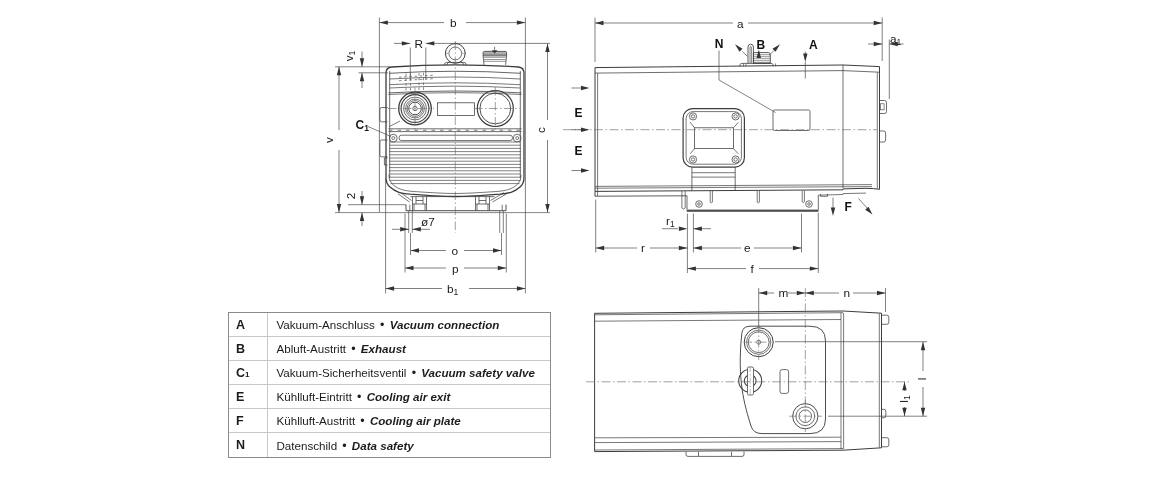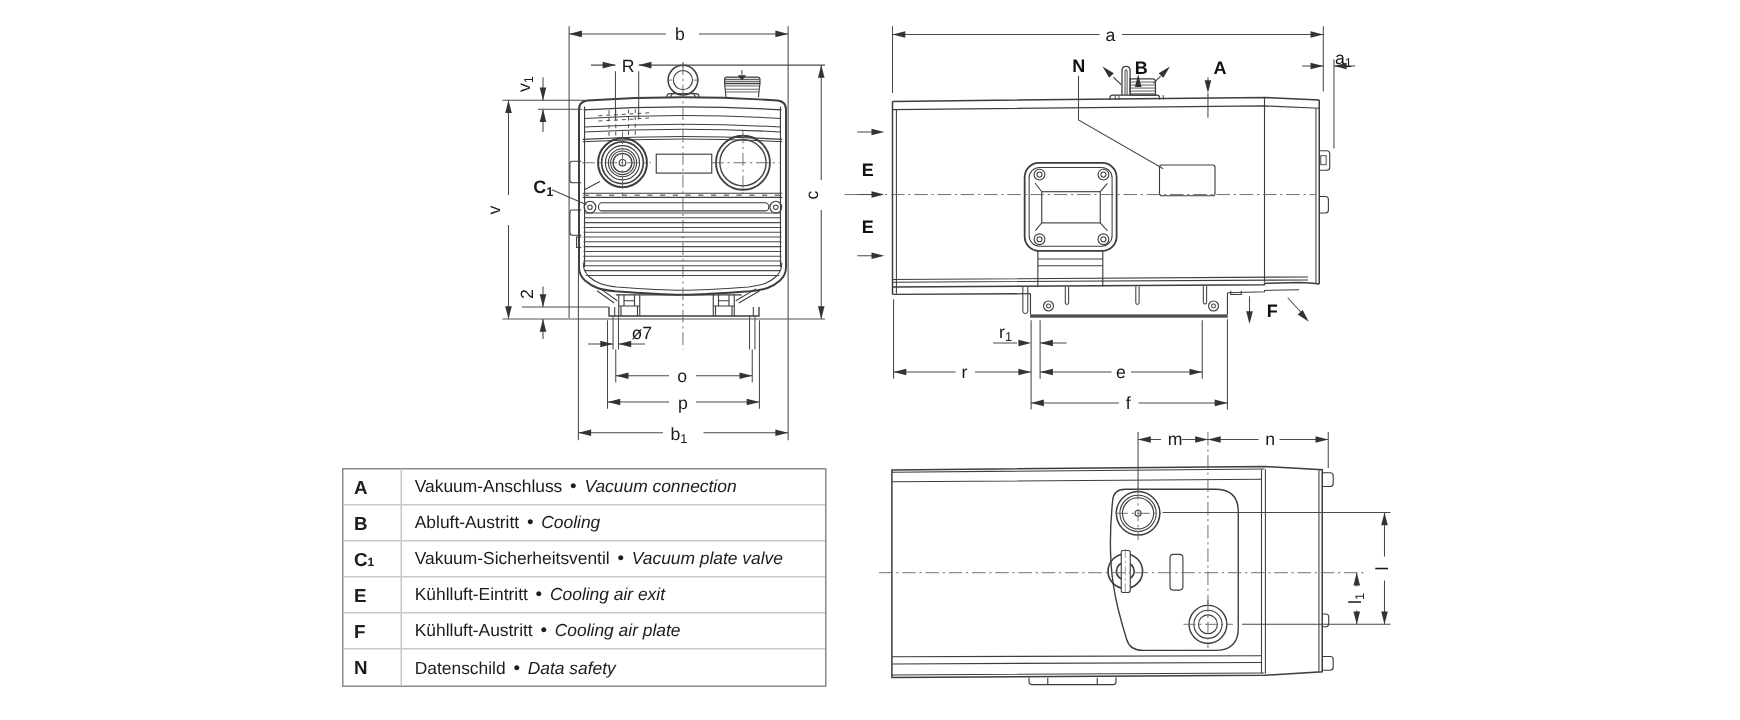--- a/index.html
+++ b/index.html
@@ -6,21 +6,21 @@
   #wrap{position:relative;width:1160px;height:480px;background:#fff;overflow:hidden;
         font-family:"Liberation Sans",sans-serif;}
   svg{position:absolute;left:0;top:0;}
   #tbl{position:absolute;left:227.5px;top:312px;width:321px;height:143.6px;
        border:1px solid #8a8a8a;font-size:11.6px;color:#1c1c1c;}
   .row{display:flex;height:23.1px;border-bottom:1px solid #c8c8c8;align-items:center;}
   .row:last-child{border-bottom:none;}
   .k{width:39px;border-right:1px solid #c8c8c8;font-weight:bold;padding-left:7.5px;
      box-sizing:border-box;height:100%;display:flex;align-items:center;font-size:12.5px;}
   .d{padding-left:9px;}
-  .d i{font-style:italic;}
+  .d i{font-style:italic;font-weight:bold;}
   sub{font-size:8px;vertical-align:baseline;position:relative;top:2.5px;line-height:0;}
   .bl{padding:0 5.2px;font-size:12.5px;line-height:0;}
 </style>
 </head>
 <body>
 <div id="wrap">
 <svg width="1160" height="480" viewBox="0 0 1160 480">
 <defs>
   <path id="ar" d="M0,0 L-8.5,2.2 L-8.5,-2.2 Z" fill="#333"></path>
 </defs>
@@ -378,25 +378,25 @@
   </g>
 </g>
 </svg>
 <div id="tbl">
   <div class="row">
         <div class="k">A</div>
         <div class="d">Vakuum-Anschluss<span class="bl">•</span><i>Vacuum connection</i></div>
       </div>
   <div class="row">
         <div class="k">B</div>
-        <div class="d">Abluft-Austritt<span class="bl">•</span><i>Cooling</i></div>
+        <div class="d">Abluft-Austritt<span class="bl">•</span><i>Exhaust</i></div>
       </div>
   <div class="row">
         <div class="k">C<sub>1</sub></div>
-        <div class="d">Vakuum-Sicherheitsventil<span class="bl">•</span><i>Vacuum plate valve</i></div>
+        <div class="d">Vakuum-Sicherheitsventil<span class="bl">•</span><i>Vacuum safety valve</i></div>
       </div>
   <div class="row">
         <div class="k">E</div>
         <div class="d">Kühlluft-Eintritt<span class="bl">•</span><i>Cooling air exit</i></div>
       </div>
   <div class="row">
         <div class="k">F</div>
         <div class="d">Kühlluft-Austritt<span class="bl">•</span><i>Cooling air plate</i></div>
       </div>
   <div class="row">

